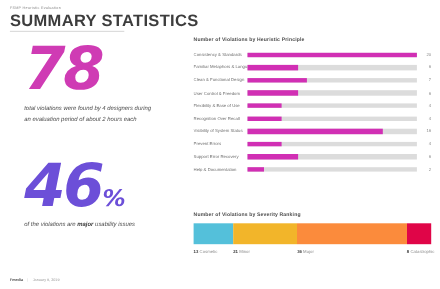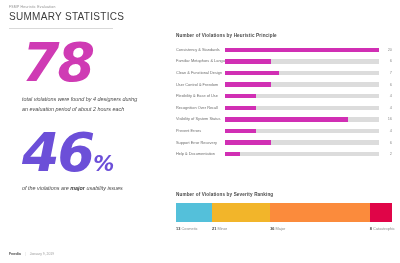--- a/index.html
+++ b/index.html
@@ -13,42 +13,42 @@
   }
   .page{position:relative;width:400px;height:263px;box-sizing:border-box;}
 
   
   .header{position:absolute;left:9px;top:6px;width:150px;}
   .eyebrow{
     font-size:3.4px;letter-spacing:.25px;color:#8a8a8a;
     text-transform:none;line-height:1;margin-bottom:3px;
   }
   .title{
-    font-size:10px;letter-spacing:.3px;color:#3d3d3d;
-    line-height:1;font-weight:400;white-space:nowrap;
+    font-size:15px;letter-spacing:.3px;color:#3d3d3d;
+    line-height:1;font-weight:700;white-space:nowrap;
   }
   .title-rule{
     position:absolute;left:0;top:22px;width:104px;height:1px;background:#d9d9d9;
   }
 
   
   .left{position:absolute;left:22px;top:38px;width:140px;}
   .stat-block{margin-bottom:10px;font-style:italic;}
   .big-num{
     font-size:54px;line-height:.92;font-weight:700;letter-spacing:-2px;
     font-family:"DejaVu Sans",sans-serif;
   }
   .big-num.magenta{color:#cf3bb4;}
   .big-num.purple{color:#6c4fd8;}
   .pct{font-size:21px;font-weight:700;letter-spacing:-0.5px;vertical-align:baseline;}
   .stat-cap{
     font-size:5.4px;line-height:1.85;color:#4a4a4a;width:122px;margin-top:6px;
   }
   .stat-cap b{font-weight:700;color:#3b3b3b;}
-  .stat2{margin-top:14px;}
+  .stat2{margin-top:30px;}
 
   
   .right{position:absolute;left:176px;top:33px;width:216px;}
   .sec-title{
     font-size:4.6px;font-weight:700;color:#4a4a4a;letter-spacing:.15px;
     margin-bottom:6px;
   }
 
   .bar-row{
     display:flex;align-items:center;height:11.6px;

